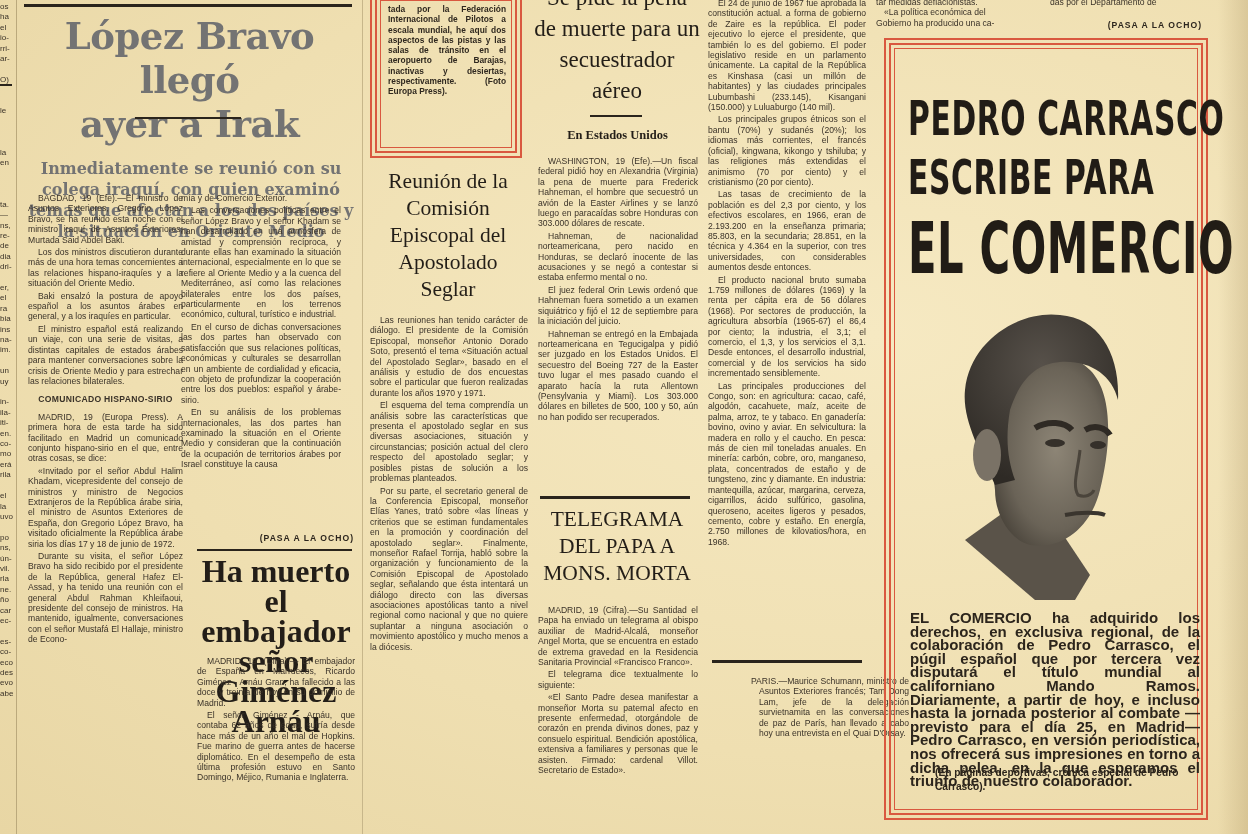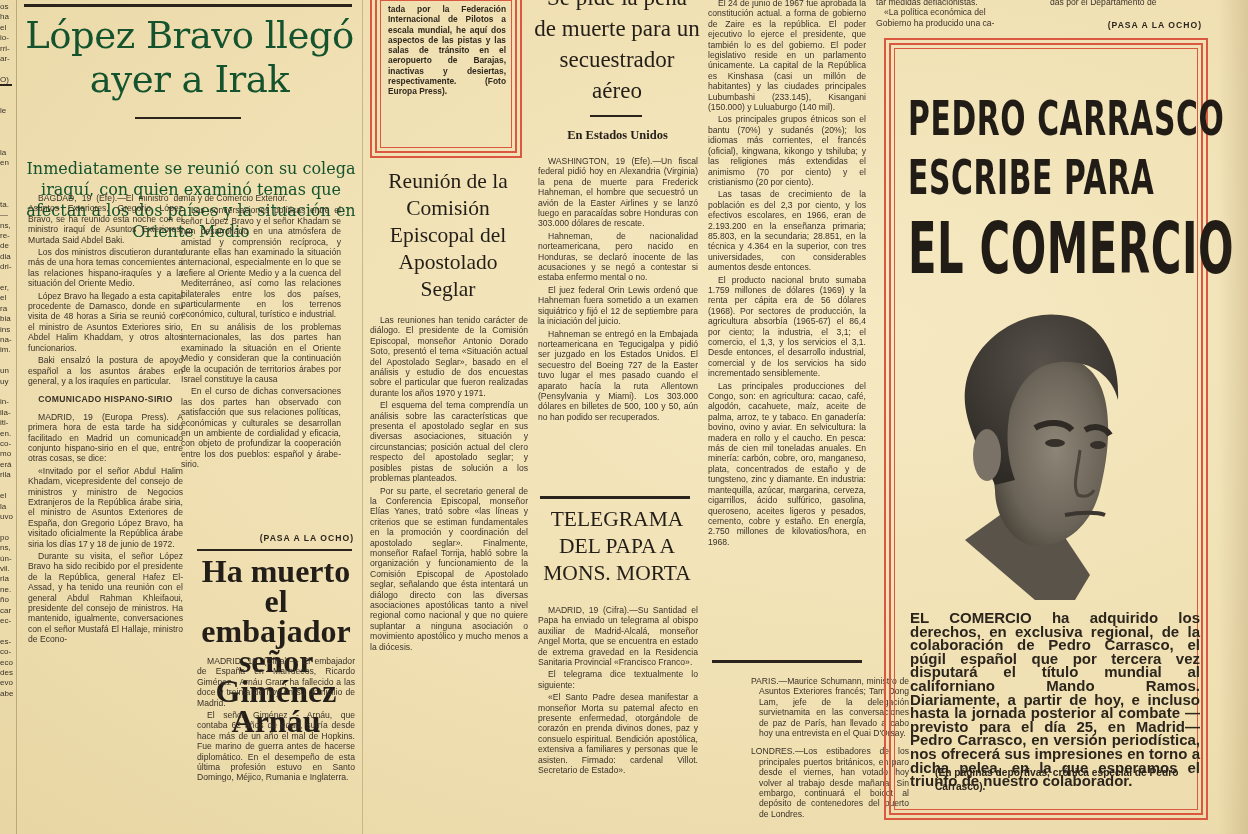--- a/index.html
+++ b/index.html
@@ -23,23 +23,23 @@
   .body-text p.noind { text-indent: 0; }
   .serif-head {
     font-family: "Liberation Serif", serif;
     font-weight: bold;
     color: #231e18;
     text-align: center;
   }
   .rule { background: #2a241c; }
   .slab-head {
     font-family: "DejaVu Serif", serif;
-    font-weight: normal;
+    font-weight: bold;
     text-align: center;
-    color: #14532d;
+    color: #737373;
     letter-spacing: -0.5px;
   }
   .edge-col { font-size: 8px; line-height: 10.4px; color: #3a3228; overflow: hidden; white-space: nowrap; }
   .pasa { font-weight: bold; font-size: 8.6px; letter-spacing: 1px; text-align: right; color: #2d261e; }
   .condensed-head {
     font-family: "DejaVu Sans", sans-serif;
     font-weight: bold;
     color: #211c16;
     transform: scaleX(0.62);
     transform-origin: left top;
@@ -129,33 +129,33 @@
 <div class="abs slab-head" style="left:22px;top:14px;width:335px;font-size:37px;line-height:44px;">
   <div>López Bravo llegó</div>
   <div>ayer a Irak</div>
 </div>
 <div class="abs rule" style="left:135px;top:117px;width:106px;height:2px;"></div>
 <div class="abs slab-head" style="left:26px;top:130px;width:330px;font-size:16px;line-height:21px;letter-spacing:0;margin-top:28px;">Inmediatamente se reunió con su colega iraquí, con quien examinó temas que afectan a los dos países y la situación en Oriente Medio</div>
 
 <div class="abs body-text" style="left:28px;top:193px;width:155px;">
   <p>BAGDAD, 19 (Efe).—El ministro de Asuntos Exteriores, Gregorio López Bravo, se ha reunido esta noche con el ministro iraquí de Asuntos Exteriores, Murtada Said Abdel Baki.</p>
   <p>Los dos ministros discutieron durante más de una hora temas concernientes a las relaciones hispano-iraquíes y a la situación del Oriente Medio.</p>
-  <p>López Bravo ha llegado a esta capital procedente de Damasco, donde en su visita de 48 horas a Siria se reunió con el ministro de Asuntos Exteriores sirio, Abdel Halim Khaddam, y otros altos funcionarios.</p>
   <p>Baki ensalzó la postura de apoyo español a los asuntos árabes en general, y a los iraquíes en particular.</p>
+  <p>El ministro español está realizando un viaje, con una serie de visitas, a distintas capitales de estados árabes para mantener conversaciones sobre la crisis de Oriente Medio y para estrechar las relaciones bilaterales.</p>
   <div style="font-weight:bold;text-align:center;margin:8px 0 7px;letter-spacing:0.3px;">COMUNICADO HISPANO-SIRIO</div>
   <p>MADRID, 19 (Europa Press). A primera hora de esta tarde ha sido facilitado en Madrid un comunicado conjunto hispano-sirio en el que, entre otras cosas, se dice:</p>
   <p>«Invitado por el señor Abdul Halim Khadam, vicepresidente del consejo de ministros y ministro de Negocios Extranjeros de la República árabe siria, el ministro de Asuntos Exteriores de España, don Gregorio López Bravo, ha visitado oficialmente la República árabe siria los días 17 y 18 de junio de 1972.</p>
   <p>Durante su visita, el señor López Bravo ha sido recibido por el presidente de la República, general Hafez El-Assad, y ha tenido una reunión con el general Abdul Rahman Khleifaoui, presidente del consejo de ministros. Ha mantenido, igualmente, conversaciones con el señor Mustafá El Hallaje, ministro de Econo-</p>
 </div>
 
 <div class="abs body-text" style="left:181px;top:193px;width:160px;">
   <p class="noind">mía y de Comercio Exterior.</p>
   <p>Las conversaciones políticas entre el señor López Bravo y el señor Khadam se han desarrollado en una atmósfera de amistad y comprensión recíproca, y durante ellas han examinado la situación internacional, especialmente en lo que se refiere al Oriente Medio y a la cuenca del Mediterráneo, así como las relaciones bilaterales entre los dos países, particularmente en los terrenos económico, cultural, turístico e industrial.</p>
+  <p>En el curso de dichas conversaciones las dos partes han observado con satisfacción que sus relaciones políticas, económicas y culturales se desarrollan en un ambiente de cordialidad y eficacia, con objeto de profundizar la cooperación entre los dos pueblos: español y árabe-sirio.</p>
   <p>En su análisis de los problemas internacionales, las dos partes han examinado la situación en el Oriente Medio y consideran que la continuación de la ocupación de territorios árabes por Israel constituye la causa</p>
-  <p>En el curso de dichas conversaciones las dos partes han observado con satisfacción que sus relaciones políticas, económicas y culturales se desarrollan en un ambiente de cordialidad y eficacia, con objeto de profundizar la cooperación entre los dos pueblos: español y árabe-sirio.</p>
 </div>
 <div class="abs pasa" style="left:194px;top:533px;width:160px;">(PASA A LA OCHO)</div>
 
 <div class="abs rule" style="left:197px;top:549px;width:155px;height:2px;"></div>
 <div class="abs serif-head" style="left:196px;top:556px;width:160px;font-size:32px;line-height:30px;">Ha muerto el embajador señor Giménez Arnáu</div>
 <div class="abs body-text" style="left:197px;top:656px;width:158px;">
   <p>MADRID, 19. (Cifra).— El embajador de España en Marruecos, Ricardo Giménez - Arnáu Gran, ha fallecido a las doce y treinta de hoy en su domicilio de Madrid.</p>
   <p>El señor Giménez - Arnáu, que contaba 62 años de edad, sufría desde hace más de un año el mal de Hopkins. Fue marino de guerra antes de hacerse diplomático. En el desempeño de esta última profesión estuvo en Santo Domingo, Méjico, Rumania e Inglaterra.</p>
 </div>
 
@@ -199,21 +199,20 @@
   <p>El 24 de junio de 1967 fue aprobada la constitución actual. a forma de gobierno de Zaire es la república. El poder ejecutivo lo ejerce el presidente, que también lo es del gobierno. El poder legislativo reside en un parlamento únicamente. La capital de la República es Kinshasa (casi un millón de habitantes) y las ciudades principales Lubumbashi (233.145), Kisangani (150.000) y Luluaburgo (140 mil).</p>
   <p>Los principales grupos étnicos son el bantu (70%) y sudanés (20%); los idiomas más corrientes, el francés (oficial), kingwana, kikongo y tshiluba; y las religiones más extendidas el animismo (70 por ciento) y el cristianismo (20 por ciento).</p>
   <p>Las tasas de crecimiento de la población es del 2,3 por ciento, y los efectivos escolares, en 1966, eran de 2.193.200 en la enseñanza primaria; 85.803, en la secundaria; 28.851, en la técnica y 4.364 en la superior, con tres universidades, con considerables aumentos desde entonces.</p>
   <p>El producto nacional bruto sumaba 1.759 millones de dólares (1969) y la renta per cápita era de 56 dólares (1968). Por sectores de producción, la agricultura absorbía (1965-67) el 86,4 por ciento; la industria, el 3,1; el comercio, el 1,3, y los servicios el 3,1. Desde entonces, el desarrollo industrial, comercial y de los servicios ha sido incrementado sensiblemente.</p>
   <p>Las principales producciones del Congo, son: en agricultura: cacao, café, algodón, cacahuete, maíz, aceite de palma, arroz, te y tabaco. En ganadería: bovino, ovino y aviar. En selvicultura: la madera en rollo y el caucho. En pesca: más de cien mil toneladas anuales. En minería: carbón, cobre, oro, manganeso, plata, concentrados de estaño y de tungsteno, zinc y diamante. En industria: mantequilla, azúcar, margarina, cerveza, cigarrillos, ácido sulfúrico, gasolina, queroseno, aceites ligeros y pesados, cemento, cobre y estaño. En energía, 2.750 millones de kilovatios/hora, en 1968.</p>
 </div>
 <div class="abs rule" style="left:712px;top:660px;width:150px;height:3px;"></div>
 
 <div class="abs body-text" style="left:708px;top:676px;width:158px;margin-left:43px;">
   <p class="noind" style="margin-bottom:8px;padding-left:8px;text-indent:-8px;">PARIS.—Maurice Schumann, ministro de Asuntos Exteriores francés; Tam Dong Lam, jefe de la delegación survietnamita en las conversaciones de paz de París, han llevado a cabo hoy una entrevista en el Quai D'Orsay.</p>
-  <p class="noind" style="padding-left:8px;text-indent:-8px;">LONDRES.—Los estibadores de los principales puertos británicos, en paro desde el viernes, han votado hoy volver al trabajo desde mañana. Sin embargo, continuará el boicot al depósito de contenedores del puerto de Londres.</p>
 </div>
 
 <div class="abs body-text" style="left:876px;top:-3px;width:160px;">
   <div>tar medidas deflacionistas.</div>
   <div style="text-indent:8px;">«La política económica del</div>
   <div>Gobierno ha producido una ca-</div>
 </div>
 <div class="abs body-text" style="left:1050px;top:-3px;width:160px;">
   <div>das por el Departamento de</div>
 </div>

